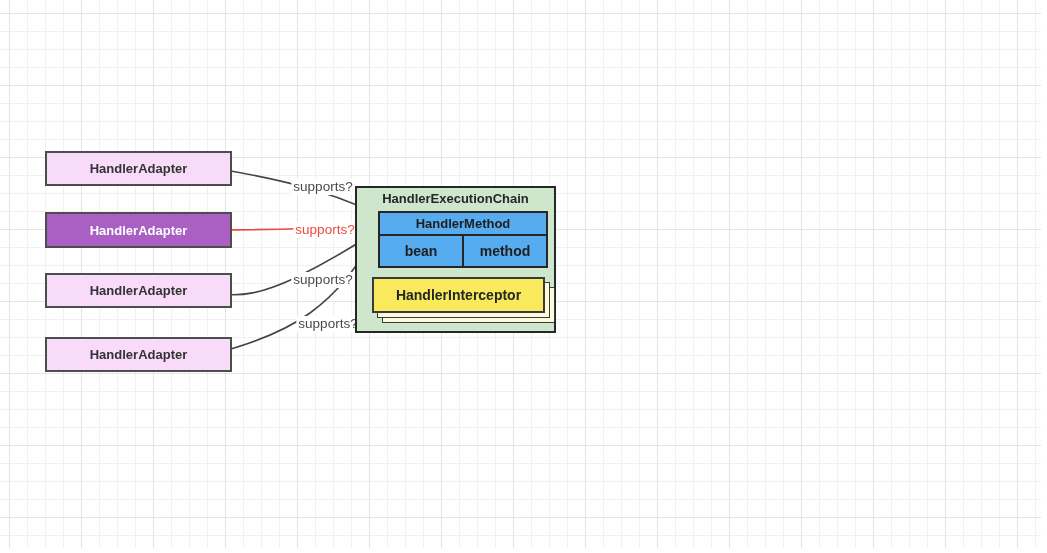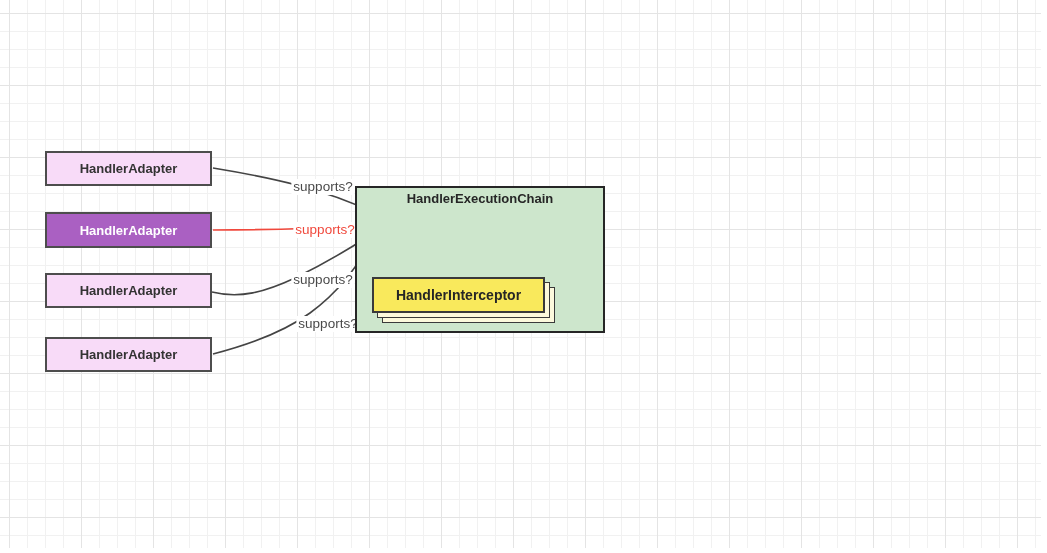--- a/index.html
+++ b/index.html
@@ -17,32 +17,32 @@
   }
   .edge-strip{position:absolute;background:#fff;}
   .strip-right{right:0;top:0;width:6px;height:553px;}
   .strip-bottom{left:0;bottom:0;width:1047px;height:5px;}
 
   .node{
     position:absolute;display:flex;align-items:center;justify-content:center;
     box-sizing:border-box;font-weight:bold;font-size:13px;color:#333;
   }
   .adapter{
-    width:167px;left:45px;height:35px;
+    width:187px;left:45px;height:35px;
     background:var(--adapter-fill,#F8DBF8);
     border:2px solid #4d4d4d;
   }
   .adapter.highlighted{
     background:var(--adapter-highlight-fill,#AA60C2);
     color:#ffffff;
   }
   .a1{top:151px;} .a2{top:212px;height:36px;} .a3{top:273px;} .a4{top:337px;}
 
   .chain{
-    position:absolute;left:355px;top:186px;width:250px;height:147px;
+    position:absolute;left:355px;top:186px;width:201px;height:147px;
     box-sizing:border-box;border:2px solid #262626;
     background:var(--chain-fill,#CDE6CC);
   }
   .chain-title{
     position:absolute;left:0;top:3px;width:100%;text-align:center;
     font-weight:bold;font-size:13px;color:#262626;
   }
   .method-box{
     position:absolute;left:21px;top:23px;width:170px;height:57px;
     box-sizing:border-box;border:2px solid #262626;
@@ -121,20 +121,27 @@
   <div class="node adapter a3">
     <span>HandlerAdapter</span>
   </div>
   <div class="node adapter a4">
     <span>HandlerAdapter</span>
   </div>
 
   <div class="chain">
     <div class="chain-title">HandlerExecutionChain</div>
 
+    <div class="method-box">
+      <div class="method-header">HandlerMethod</div>
+      <div class="method-row">
+        <div class="method-cell cell-bean">bean</div>
+        <div class="method-cell">method</div>
+      </div>
+    </div>
 
     <div class="interceptor-wrap">
       <div class="stack-layer layer-back"></div>
       <div class="stack-layer layer-mid"></div>
       <div class="interceptor">
         <span>HandlerInterceptor</span>
       </div>
     </div>
   </div>
 

